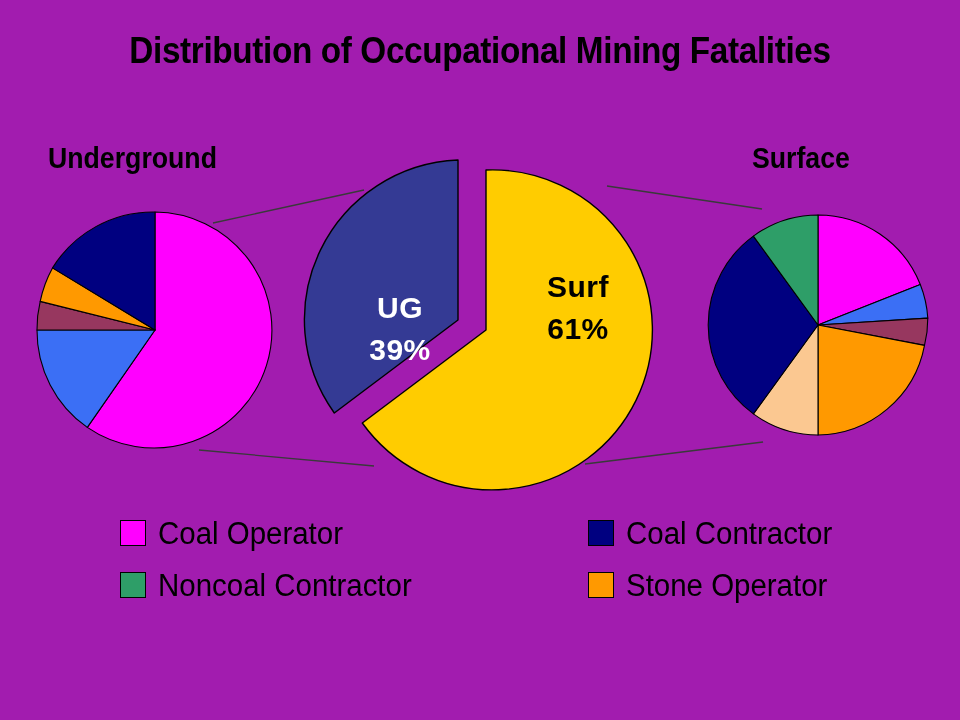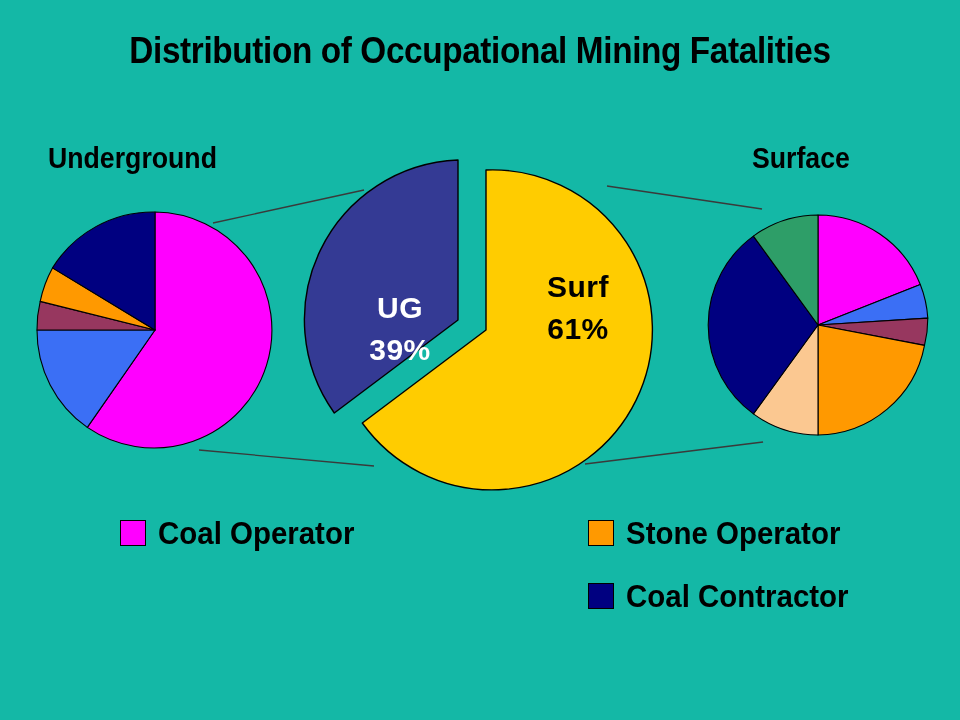--- a/index.html
+++ b/index.html
@@ -5,21 +5,21 @@
 <style>
   html, body {
     margin: 0;
     padding: 0;
     background: #ffffff;
   }
   #stage {
     position: relative;
     width: 960px;
     height: 720px;
-    background: #14b8a6;
+    background: #a21caf;
     overflow: hidden;
     font-family: "Liberation Sans", "DejaVu Sans", sans-serif;
   }
   #chart-title {
     position: absolute;
     left: 0;
     top: 30px;
     width: 960px;
     text-align: center;
     font-family: "Liberation Sans", "DejaVu Sans", sans-serif;
@@ -82,22 +82,21 @@
     left: 120px;
     top: 512px;
     width: 830px;
     display: flex;
     flex-direction: row;
     gap: 38px;
   }
   .legend-col {
     display: flex;
     flex-direction: column;
-    gap: 21px;
-    font-weight: bold;
+    gap: 10px;
   }
   #legend-col-left { width: 430px; }
   #legend-col-right { width: 360px; }
   .legend-item {
     display: flex;
     flex-direction: row;
     align-items: center;
     height: 42px;
   }
   .legend-swatch {
@@ -182,28 +181,32 @@
 
   </svg>
 
   <div id="legend">
 
     <div class="legend-col" id="legend-col-left">
       <div class="legend-item">
         <span class="legend-swatch" style="background:#FF00FF"></span>
         <span class="legend-label">Coal Operator</span>
       </div>
+      <div class="legend-item">
+        <span class="legend-swatch" style="background:#2E9E68"></span>
+        <span class="legend-label">Noncoal Contractor</span>
+      </div>
     </div>
 
     <div class="legend-col" id="legend-col-right">
+      <div class="legend-item">
+        <span class="legend-swatch" style="background:#000080"></span>
+        <span class="legend-label">Coal Contractor</span>
+      </div>
       <div class="legend-item">
         <span class="legend-swatch" style="background:#FF9900"></span>
         <span class="legend-label">Stone Operator</span>
       </div>
-      <div class="legend-item">
-        <span class="legend-swatch" style="background:#000080"></span>
-        <span class="legend-label">Coal Contractor</span>
-      </div>
     </div>
 
   </div>
 
 </div>
 
 </body></html>

